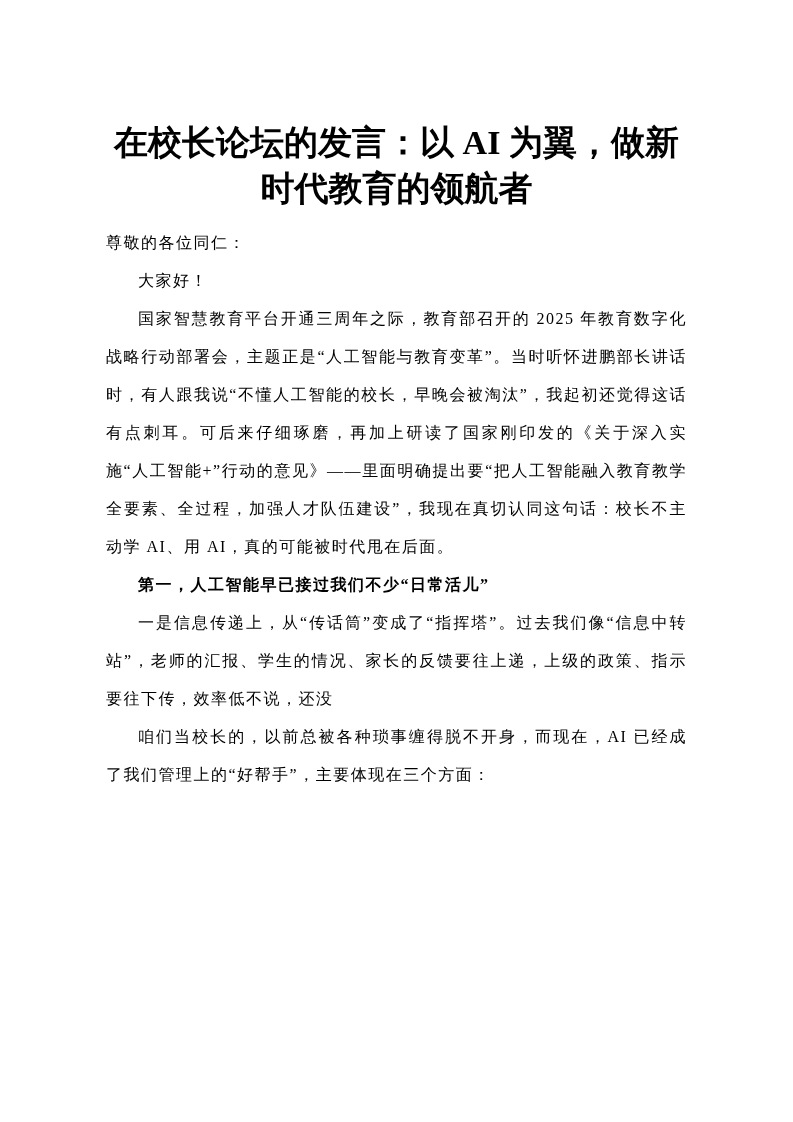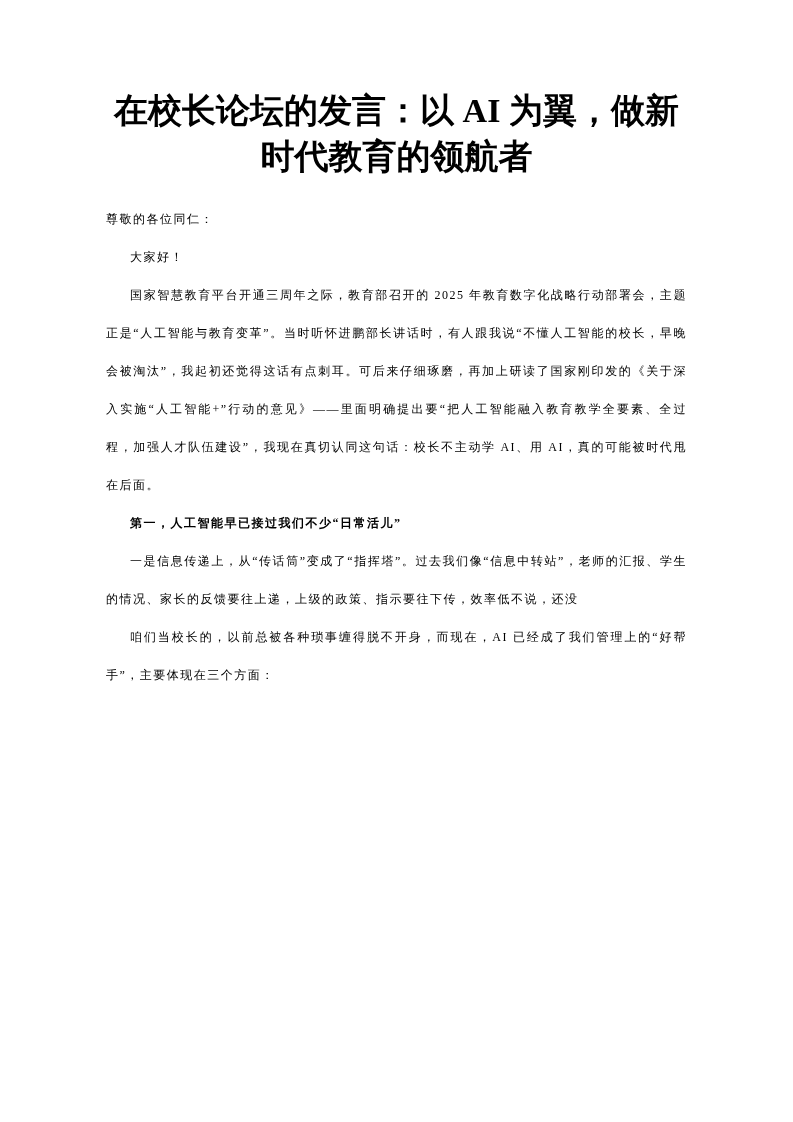--- a/index.html
+++ b/index.html
@@ -13,32 +13,32 @@
     height: 1122px;
     margin: 0 auto;
     background: #ffffff;
     color: #000000;
     font-family: "Liberation Serif", "DejaVu Serif", serif;
     overflow: hidden;
   }
   .title {
     width: 581px;
     margin: 0 auto;
-    padding-top: 88px;
+    padding-top: 120px;
     font-size: 34px;
     line-height: 46px;
     font-weight: bold;
     text-align: center;
     letter-spacing: 0;
     font-family: "Liberation Serif", "DejaVu Serif", serif;
   }
   .doc-body {
     width: 581px;
-    margin: 20px auto 0 auto;
-    font-size: 12px;
+    margin: 12px auto 0 auto;
+    font-size: 16px;
     line-height: 38px;
     letter-spacing: 1.5px;
     text-align: justify;
   }
   .doc-body p {
     margin: 0;
     padding: 0;
     text-indent: 2em;
   }
   .doc-body p.no-indent {

